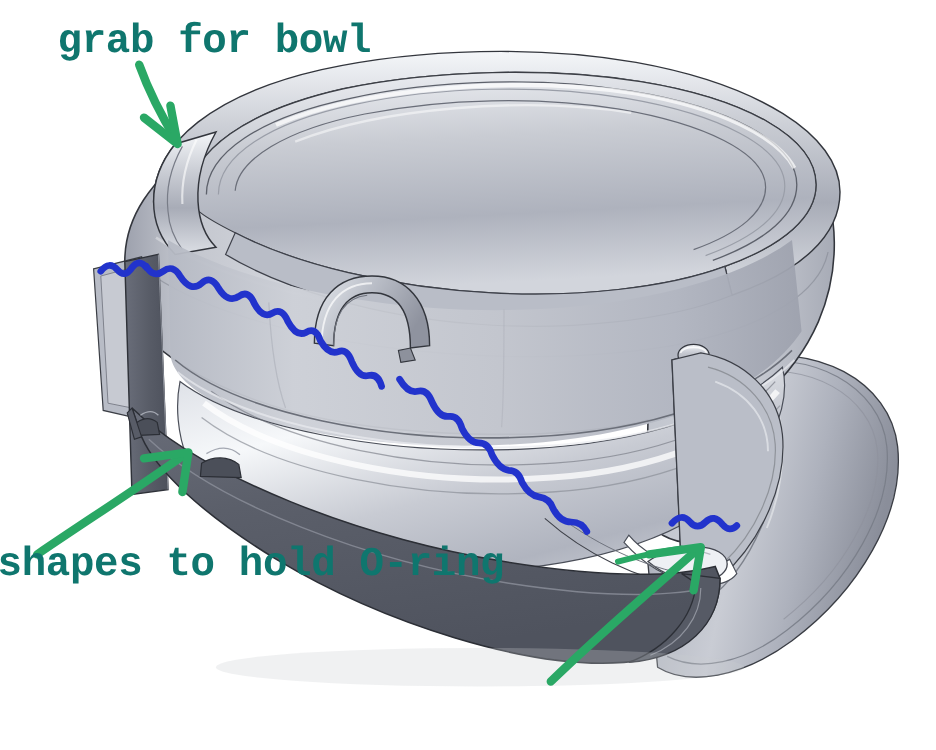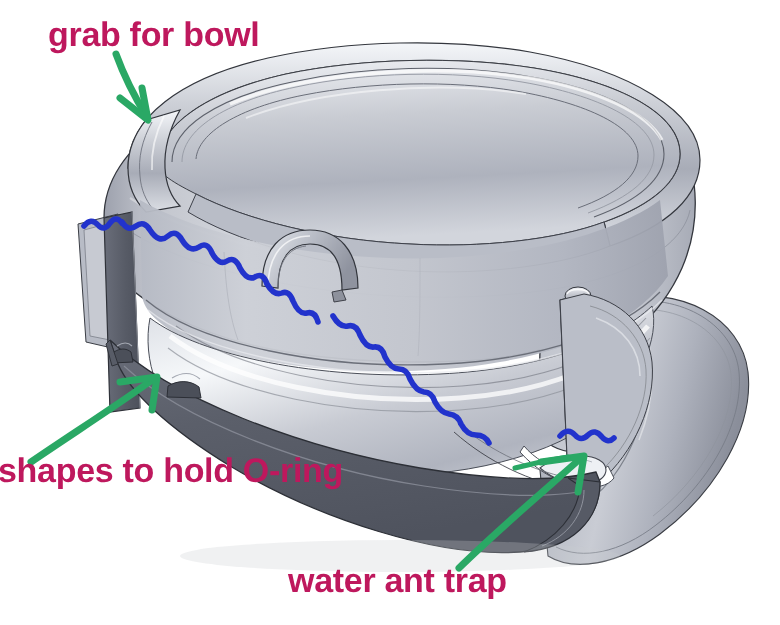--- a/index.html
+++ b/index.html
@@ -12,25 +12,25 @@
     position:relative;
   }
   #stage{
     position:absolute;inset:0;
     width:780px;height:625px;
     background:#ffffff;
   }
   #scene{position:absolute;left:0;top:0;width:780px;height:625px;}
   .anno-label{
     position:absolute;
-    color:#be185d;
+    color:#0f766e;
     font-weight:700;
     letter-spacing:-0.3px;
     white-space:nowrap;
-    font-family:Liberation Sans, sans-serif;
+    font-family:Liberation Mono, monospace;
     text-rendering:geometricPrecision;
   }
   #lbl-grab{left:48px;top:16px;font-size:34px;}
   #lbl-oring1{left:-2px;top:452px;font-size:34px;}
   #lbl-oring2{left:105px;top:495px;font-size:34px;}
   #lbl-ant{left:288px;top:562px;font-size:34px;}
 </style>
 </head>
 <body>
 
@@ -351,15 +351,14 @@
         <path d="M515,468 C530,464 548,460 568,457" stroke-width="5"></path>
       </g>
     </g>
   </svg>
 
   <div class="anno-label" id="lbl-grab">grab for bowl</div>
 
   <div class="anno-label" id="lbl-oring1">shapes to hold O-ring</div>
 
 
-  <div class="anno-label" id="lbl-ant">water ant trap</div>
 
 </div>
 
 </body></html>

